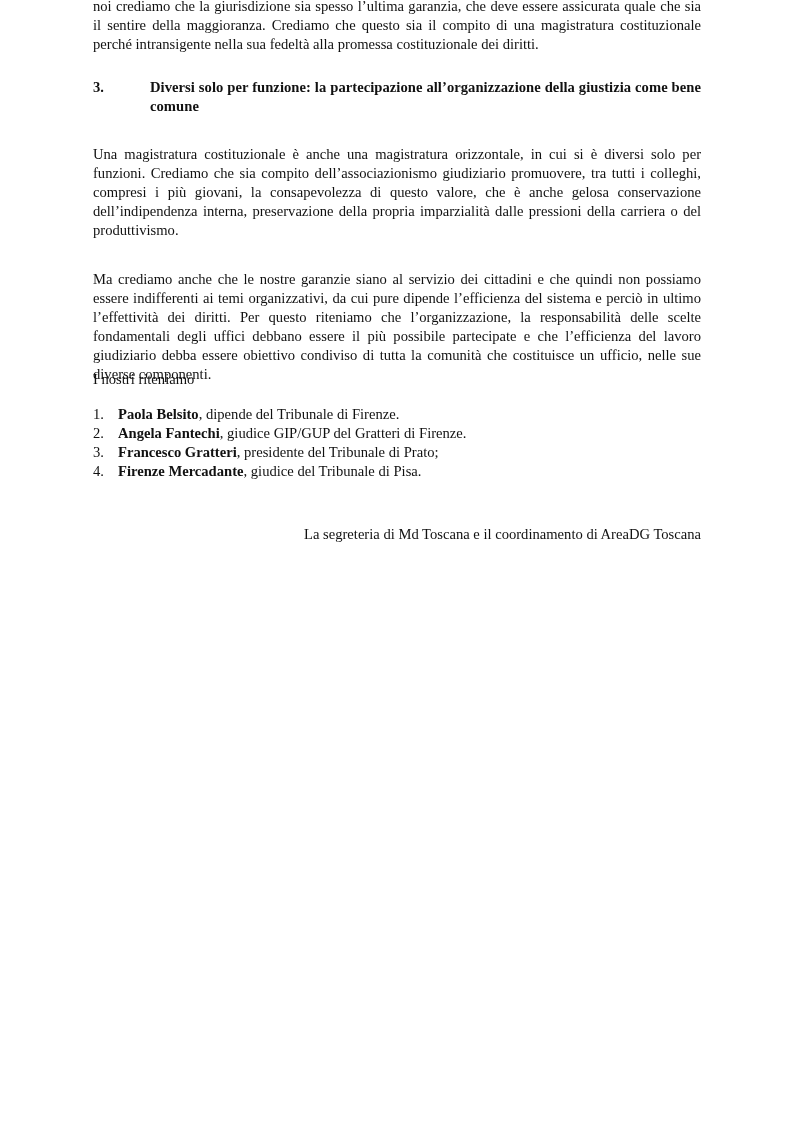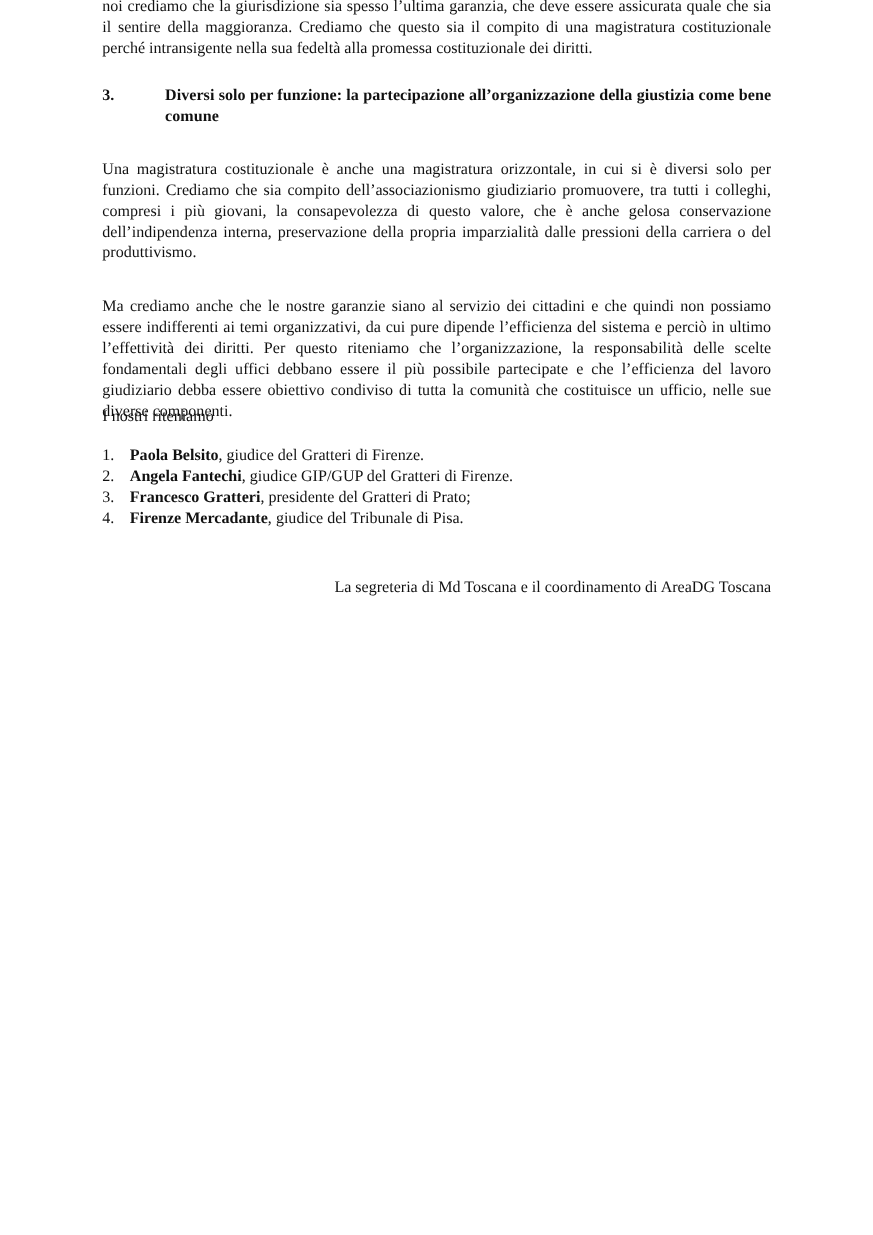--- a/index.html
+++ b/index.html
@@ -72,29 +72,29 @@
   </div>
 
   <p class="para body1">Una magistratura costituzionale è anche una magistratura orizzontale, in cui si è diversi solo per funzioni. Crediamo che sia compito dell’associazionismo giudiziario promuovere, tra tutti i colleghi, compresi i più giovani, la consapevolezza di questo valore, che è anche gelosa conservazione dell’indipendenza interna, preservazione della propria imparzialità dalle pressioni della carriera o del produttivismo.</p>
   <p class="para body2">Ma crediamo anche che le nostre garanzie siano al servizio dei cittadini e che quindi non possiamo essere indifferenti ai temi organizzativi, da cui pure dipende l’efficienza del sistema e perciò in ultimo l’effettività dei diritti. Per questo riteniamo che l’organizzazione, la responsabilità delle scelte fondamentali degli uffici debbano essere il più possibile partecipate e che l’efficienza del lavoro giudiziario debba essere obiettivo condiviso di tutta la comunità che costituisce un ufficio, nelle sue diverse componenti.</p>
 
   <div class="cand-label">I nostri riteniamo</div>
 
   <ul class="cand-list">
     <li>
       <span class="n">1.</span>
-      <span><span class="name">Paola Belsito</span><span>, giudice del Gratteri di Firenze.</span></span>
+      <span><span class="name">Paola Belsito</span><span>, dipende del Tribunale di Firenze.</span></span>
     </li>
     <li>
       <span class="n">2.</span>
       <span><span class="name">Angela Fantechi</span><span>, giudice GIP/GUP del Gratteri di Firenze.</span></span>
     </li>
     <li>
       <span class="n">3.</span>
-      <span><span class="name">Francesco Gratteri</span><span>, presidente del Gratteri di Prato;</span></span>
+      <span><span class="name">Francesco Gratteri</span><span>, presidente del Tribunale di Prato;</span></span>
     </li>
     <li>
       <span class="n">4.</span>
       <span><span class="name">Firenze Mercadante</span><span>, giudice del Tribunale di Pisa.</span></span>
     </li>
   </ul>
 
   <div class="signature">La segreteria di Md Toscana e il coordinamento di AreaDG Toscana</div>
 </div>
 

